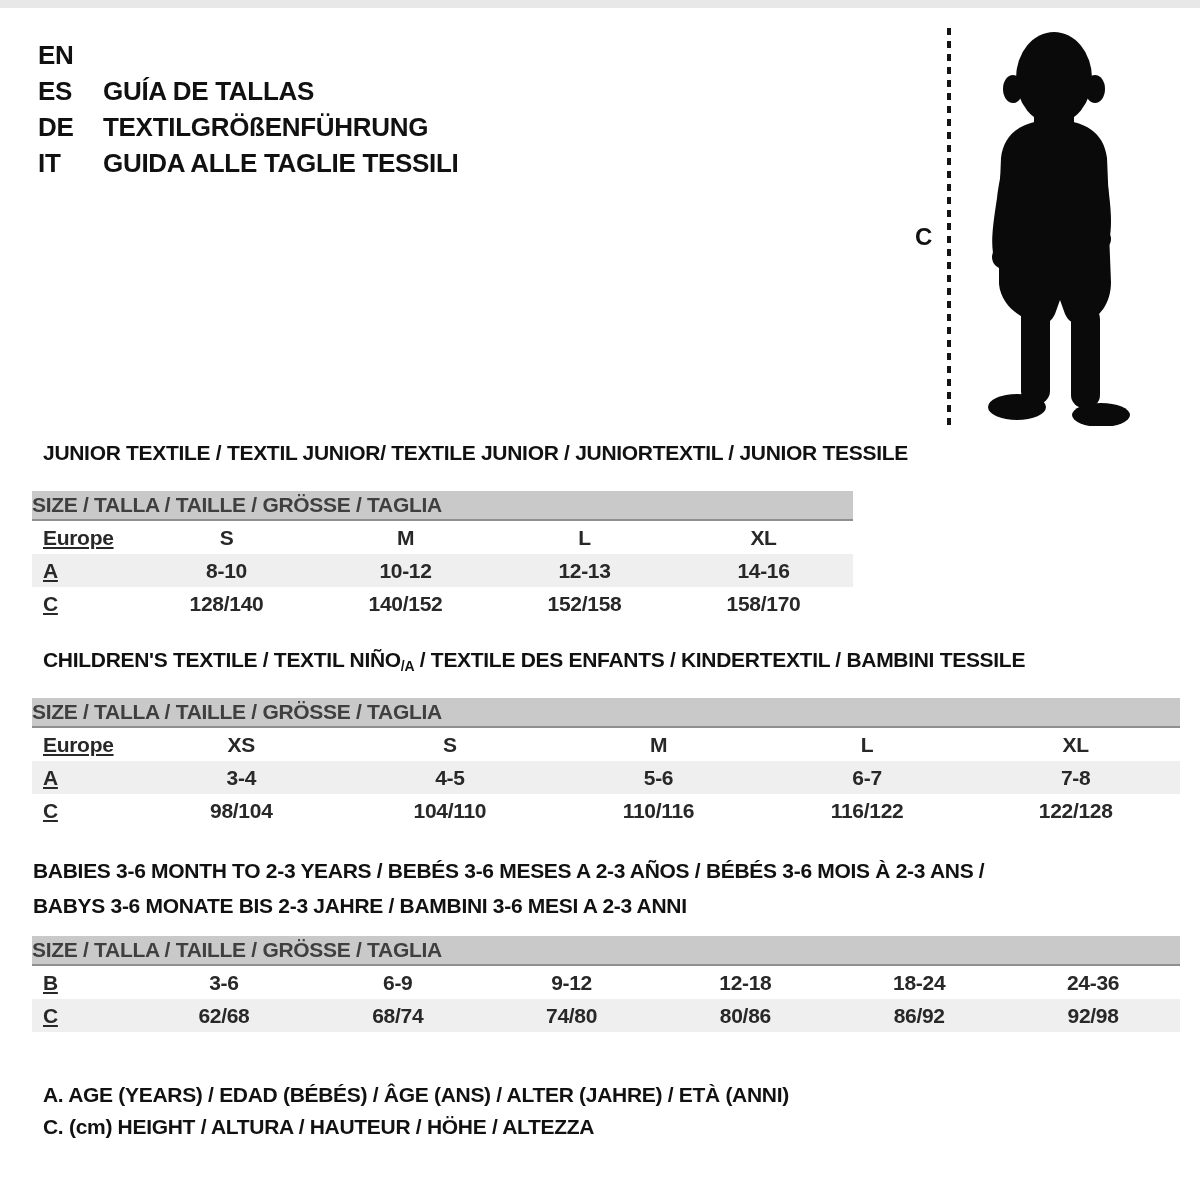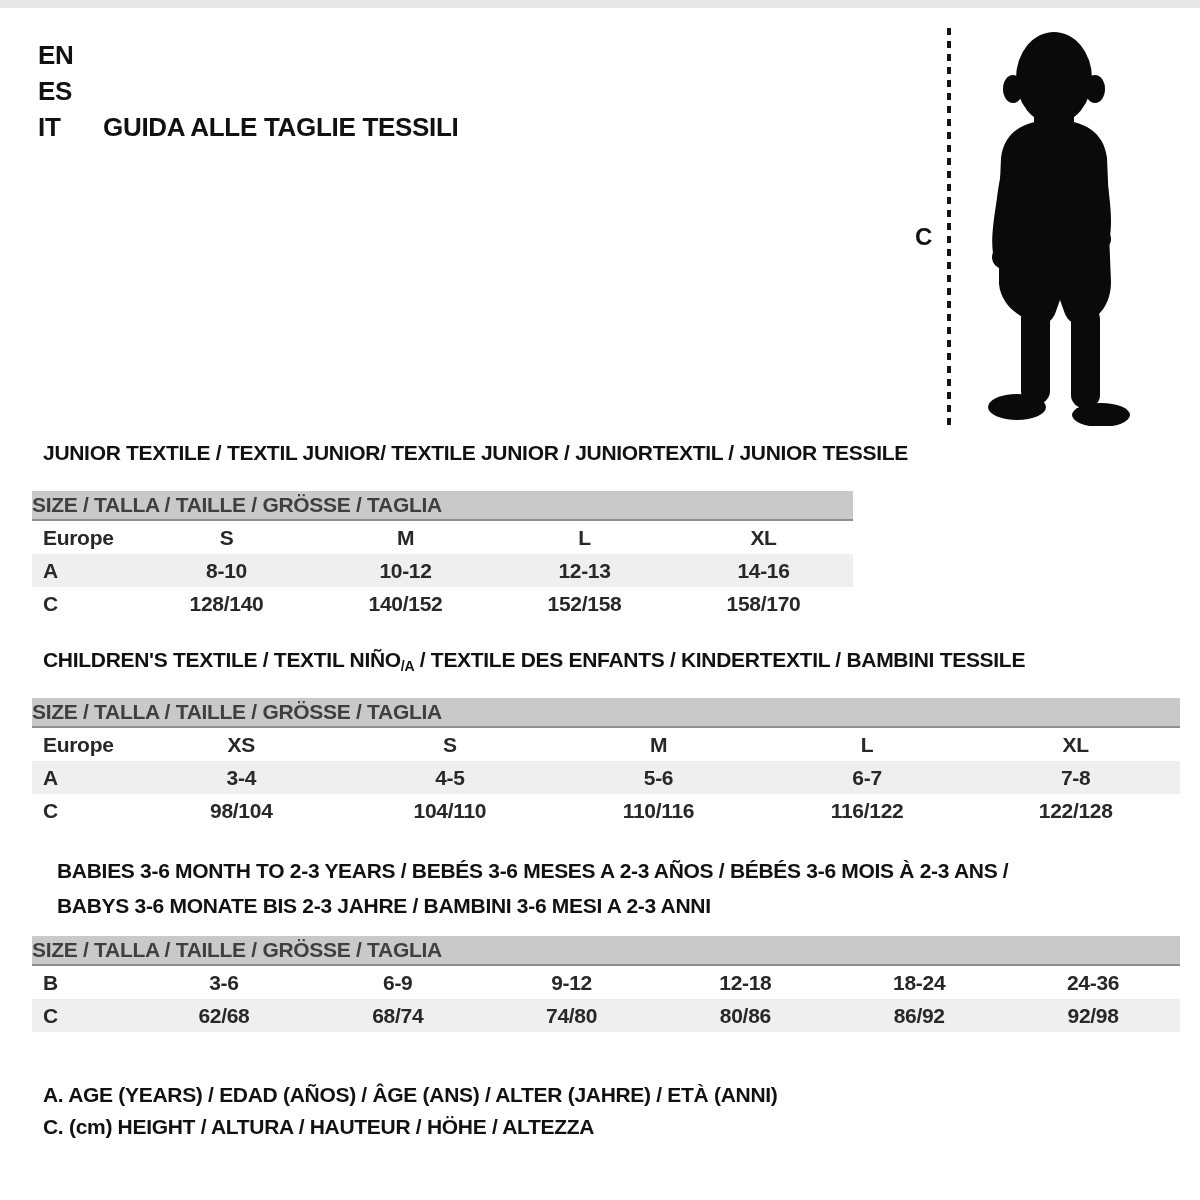--- a/index.html
+++ b/index.html
@@ -22,51 +22,56 @@
   .measure-line{
     position:absolute;left:947px;top:20px;width:4px;height:398px;
     background:repeating-linear-gradient(to bottom,var(--dash) 0 7px,transparent 7px 13px);
   }
   .measure-label{position:absolute;left:915px;top:215px;font-size:24px;color:var(--title);}
   .baby{position:absolute;left:966px;top:18px;}
   
   .sec-title{position:absolute;margin:0;font-size:21px;line-height:24px;color:var(--title);white-space:nowrap;font-weight:700;}
   .junior-title{left:43px;top:433px;text-align:center;}
   .children-title{left:43px;top:640px;}
-  .babies-title{left:57px;top:845px;line-height:35px;}
+  .babies-title{left:33px;top:845px;line-height:35px;}
   .sub-a{font-size:14px;vertical-align:-4px;}
   
   .table{position:absolute;}
   .junior-table{left:32px;top:483px;width:821px;}
   .children-table{left:32px;top:690px;width:1148px;}
   .babies-table{left:32px;top:928px;width:1148px;}
   .bar{
     height:30px;background:var(--bar_bg);border-bottom:2px solid var(--bar_border);
     display:flex;align-items:center;box-sizing:border-box;
     font-size:21px;color:var(--bar_text);white-space:nowrap;
   }
   .trow{display:flex;height:33px;align-items:center;font-size:21px;}
   .trow.shaded{background:var(--row_alt_bg);}
-  .lbl{width:105px;flex:0 0 105px;padding-left:11px;box-sizing:border-box;}
+  .lbl{width:105px;flex:0 0 105px;padding-left:11px;box-sizing:border-box;text-decoration:underline;}
   .cell{flex:1;text-align:center;}
   
   .legend{position:absolute;left:43px;top:1071px;}
   .legend-line{font-size:21px;line-height:32px;color:var(--title);white-space:nowrap;}
 </style>
 </head>
 <body>
 
 <div class="canvas">
 
   <section class="lang-block">
     <div class="lang-row">
       <span class="lang-code">EN</span>
     </div>
     <div class="lang-row">
       <span class="lang-code">ES</span>
+      <span class="lang-label">GUÍA DE TALLAS</span>
+    </div>
+    <div class="lang-row">
+      <span class="lang-code">DE</span>
+      <span class="lang-label">TEXTILGRÖßENFÜHRUNG</span>
     </div>
     <div class="lang-row">
       <span class="lang-code">IT</span>
       <span class="lang-label">GUIDA ALLE TAGLIE TESSILI</span>
     </div>
   </section>
 
   <div class="measure-line"></div>
   <div class="measure-label">C</div>
   <svg class="baby" width="170" height="400" viewBox="0 0 170 400" aria-hidden="true">
@@ -171,17 +176,17 @@
       <span class="cell">62/68</span>
       <span class="cell">68/74</span>
       <span class="cell">74/80</span>
       <span class="cell">80/86</span>
       <span class="cell">86/92</span>
       <span class="cell">92/98</span>
     </div>
   </div>
 
   <div class="legend">
-    <div class="legend-line">A. AGE (YEARS) / EDAD (AÑOS) / ÂGE (ANS) / ALTER (JAHRE) / ETÀ (ANNI)</div>
+    <div class="legend-line">A. AGE (YEARS) / EDAD (BÉBÉS) / ÂGE (ANS) / ALTER (JAHRE) / ETÀ (ANNI)</div>
     <div class="legend-line">C. (cm) HEIGHT / ALTURA / HAUTEUR / HÖHE / ALTEZZA</div>
   </div>
 
 </div>
 
 </body></html>

